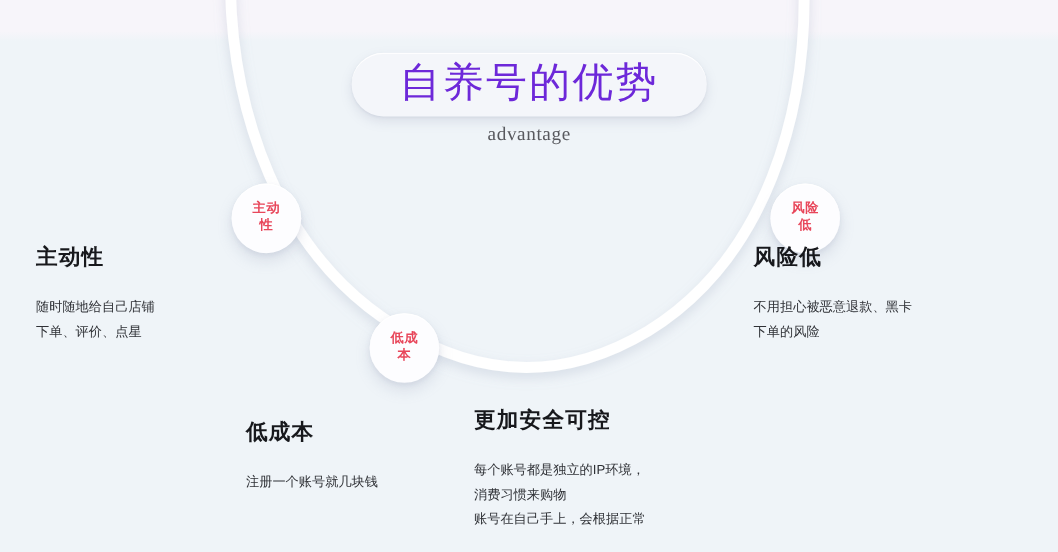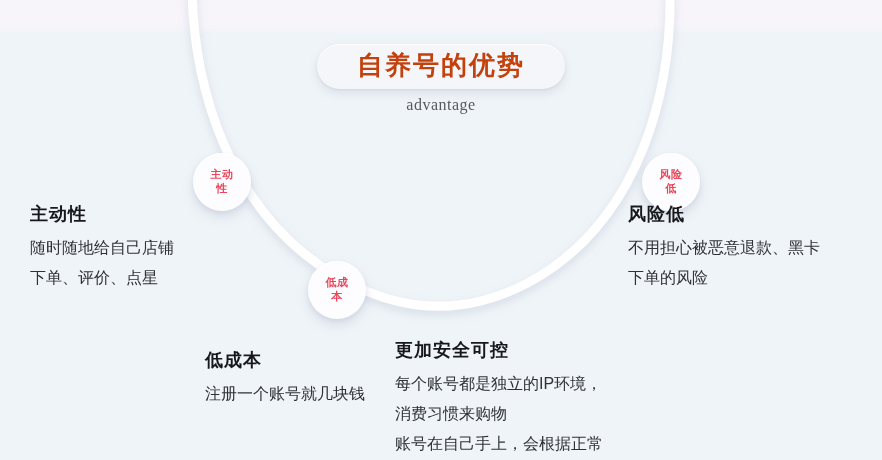--- a/index.html
+++ b/index.html
@@ -40,23 +40,23 @@
   .title-pill {
     display: inline-block;
     padding: 7px 40px 9px;
     border-radius: 40px;
     background: #f4f6fa;
     box-shadow: 0 4px 10px rgba(120,130,160,0.18),
                 0 1px 2px rgba(120,130,160,0.12),
                 inset 0 1px 0 rgba(255,255,255,0.9);
   }
   .title-text {
-    font-size: 26px;
-    font-weight: bold;
-    color: #c2410c;
+    font-size: 34px;
+    font-weight: normal;
+    color: #6d28d9;
     letter-spacing: 2px;
     line-height: 1.1;
     white-space: nowrap;
   }
   .subtitle {
     margin-top: 7px;
     font-family: Liberation Serif, serif;
     font-size: 16px;
     color: #58595e;
     letter-spacing: 0.5px;
@@ -93,22 +93,22 @@
   }
   .block .heading {
     font-size: 18px;
     font-weight: bold;
     color: #17181c;
     line-height: 1.3;
     letter-spacing: 1px;
     white-space: nowrap;
   }
   .block .desc {
-    margin-top: 7px;
-    font-size: 16px;
+    margin-top: 20px;
+    font-size: 11px;
     color: #2f3136;
     line-height: 1.85;
   }
   .block .desc div {
     white-space: nowrap;
   }
 </style>
 </head>
 <body>
 

